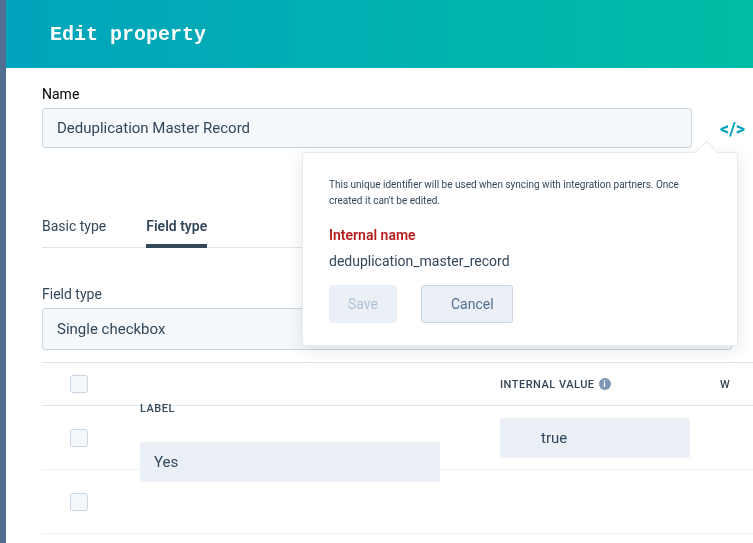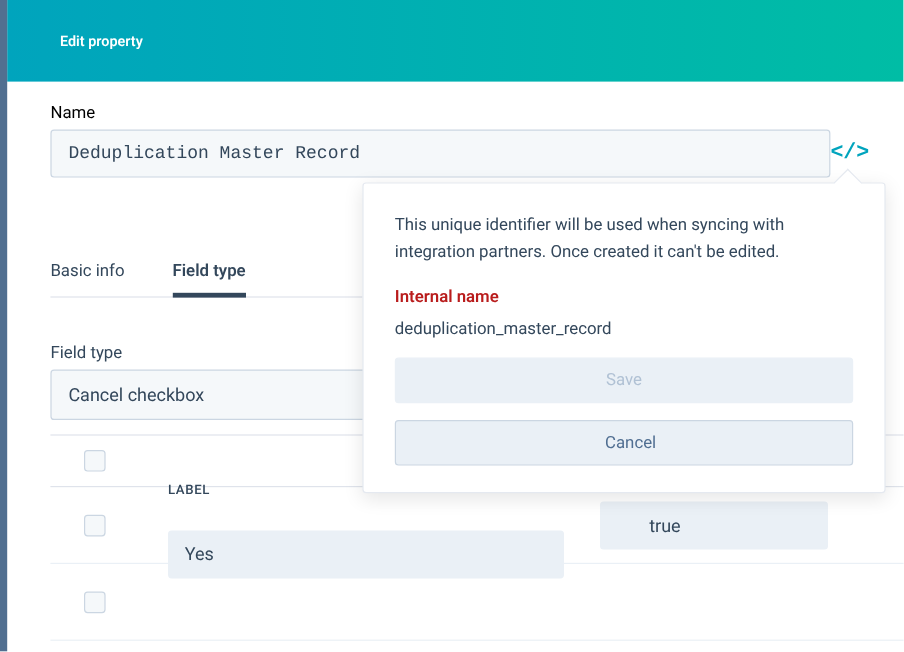--- a/index.html
+++ b/index.html
@@ -20,37 +20,37 @@
     .header {
       background: linear-gradient(90deg, #00a4bd 0%, #00bda5 100%);
       height: 68px;
       display: flex;
       align-items: center;
       padding-left: 44px;
       margin-left: 6px;
     }
     .header-title {
       color: #fff;
-      font-size: 12px;
+      font-size: 20px;
       font-weight: 600;
+      font-family: Liberation Mono, monospace;
     }
     .content {
       margin-left: 6px;
       padding: 18px 0 0 36px;
     }
     .label-name {
       color: #000000;
       font-size: 14px;
       margin-bottom: 6px;
     }
     .name-row {
       display: flex;
       align-items: center;
-      gap: 0;
-      font-family: Liberation Mono, monospace;
+      gap: 28px;
     }
     .name-input {
       flex: 0 0 650px;
       height: 40px;
       border: 1px solid #cbd6e2;
       border-radius: 3px;
       background: #f5f8fa;
       padding: 0 14px;
       font-size: 15px;
       color: #33475b;
@@ -147,21 +147,21 @@
     .cell-input {
       height: 40px;
       border: none;
       background: #eaf0f6;
       border-radius: 3px;
       padding: 0 14px;
       font-size: 15px;
       color: #33475b;
       font-family: inherit;
     }
-    .cell-label { width: 330px; }
+    .cell-label { width: 300px; }
     .cell-internal { width: 190px; padding-left: 41px; }
 
     .popover {
       position: absolute;
       top: 152px;
       left: 302px;
       width: 436px;
       background: #fff;
       border: 1px solid #e5e9f0;
       border-radius: 3px;
@@ -175,39 +175,38 @@
       top: -9px;
       right: 22px;
       width: 16px; height: 16px;
       background: #fff;
       border-left: 1px solid #e5e9f0;
       border-top: 1px solid #e5e9f0;
       transform: rotate(45deg);
     }
     .pop-desc {
       color: #33475b;
-      font-size: 14px;
+      font-size: 10px;
       line-height: 1.6;
       margin-bottom: 18px;
     }
     .pop-sub-label {
       color: #b91c1c;
       font-size: 14px;
       font-weight: 600;
       margin-bottom: 10px;
     }
     .pop-value {
       color: #33475b;
       font-size: 14px;
       margin-bottom: 16px;
     }
     .pop-buttons {
       display: flex;
-      gap: 14px;
-      flex-direction: column;
+      gap: 24px;
     }
     .btn {
       height: 38px;
       padding: 0 18px;
       border-radius: 3px;
       font-size: 14px;
       cursor: pointer;
       font-family: inherit;
     }
     .btn-save {
@@ -232,35 +231,39 @@
 </div>
 
 <div class="content">
   <div class="label-name">Name</div>
   <div class="name-row">
     <input class="name-input" value="Deduplication Master Record" style="">
     <span class="code-icon">&lt;/&gt;</span>
   </div>
 
   <div class="tabs">
-    <div class="tab">Basic info</div>
+    <div class="tab">Basic type</div>
     <div class="tab active">Field type</div>
   </div>
 
   <div class="field-type-label">Field type</div>
   <div class="field-type-select">
-    <span>Cancel checkbox</span>
+    <span>Single checkbox</span>
   </div>
 
   <div class="table">
     <div class="table-header">
       <div class="col-check">
           <div class="checkbox"></div>
         </div>
       <div class="col-label">LABEL</div>
+      <div class="col-internal">
+        <span>INTERNAL VALUE</span>
+        <span class="info-icon">i</span>
+      </div>
       <div class="col-w">W</div>
     </div>
 
     <div class="table-row">
       <div class="col-check">
           <div class="checkbox"></div>
         </div>
       <div class="col-label"><input class="cell-input cell-label" value="Yes" style=""></div>
       <div class="col-internal">
           <input class="cell-input cell-internal" value="true" style="">

